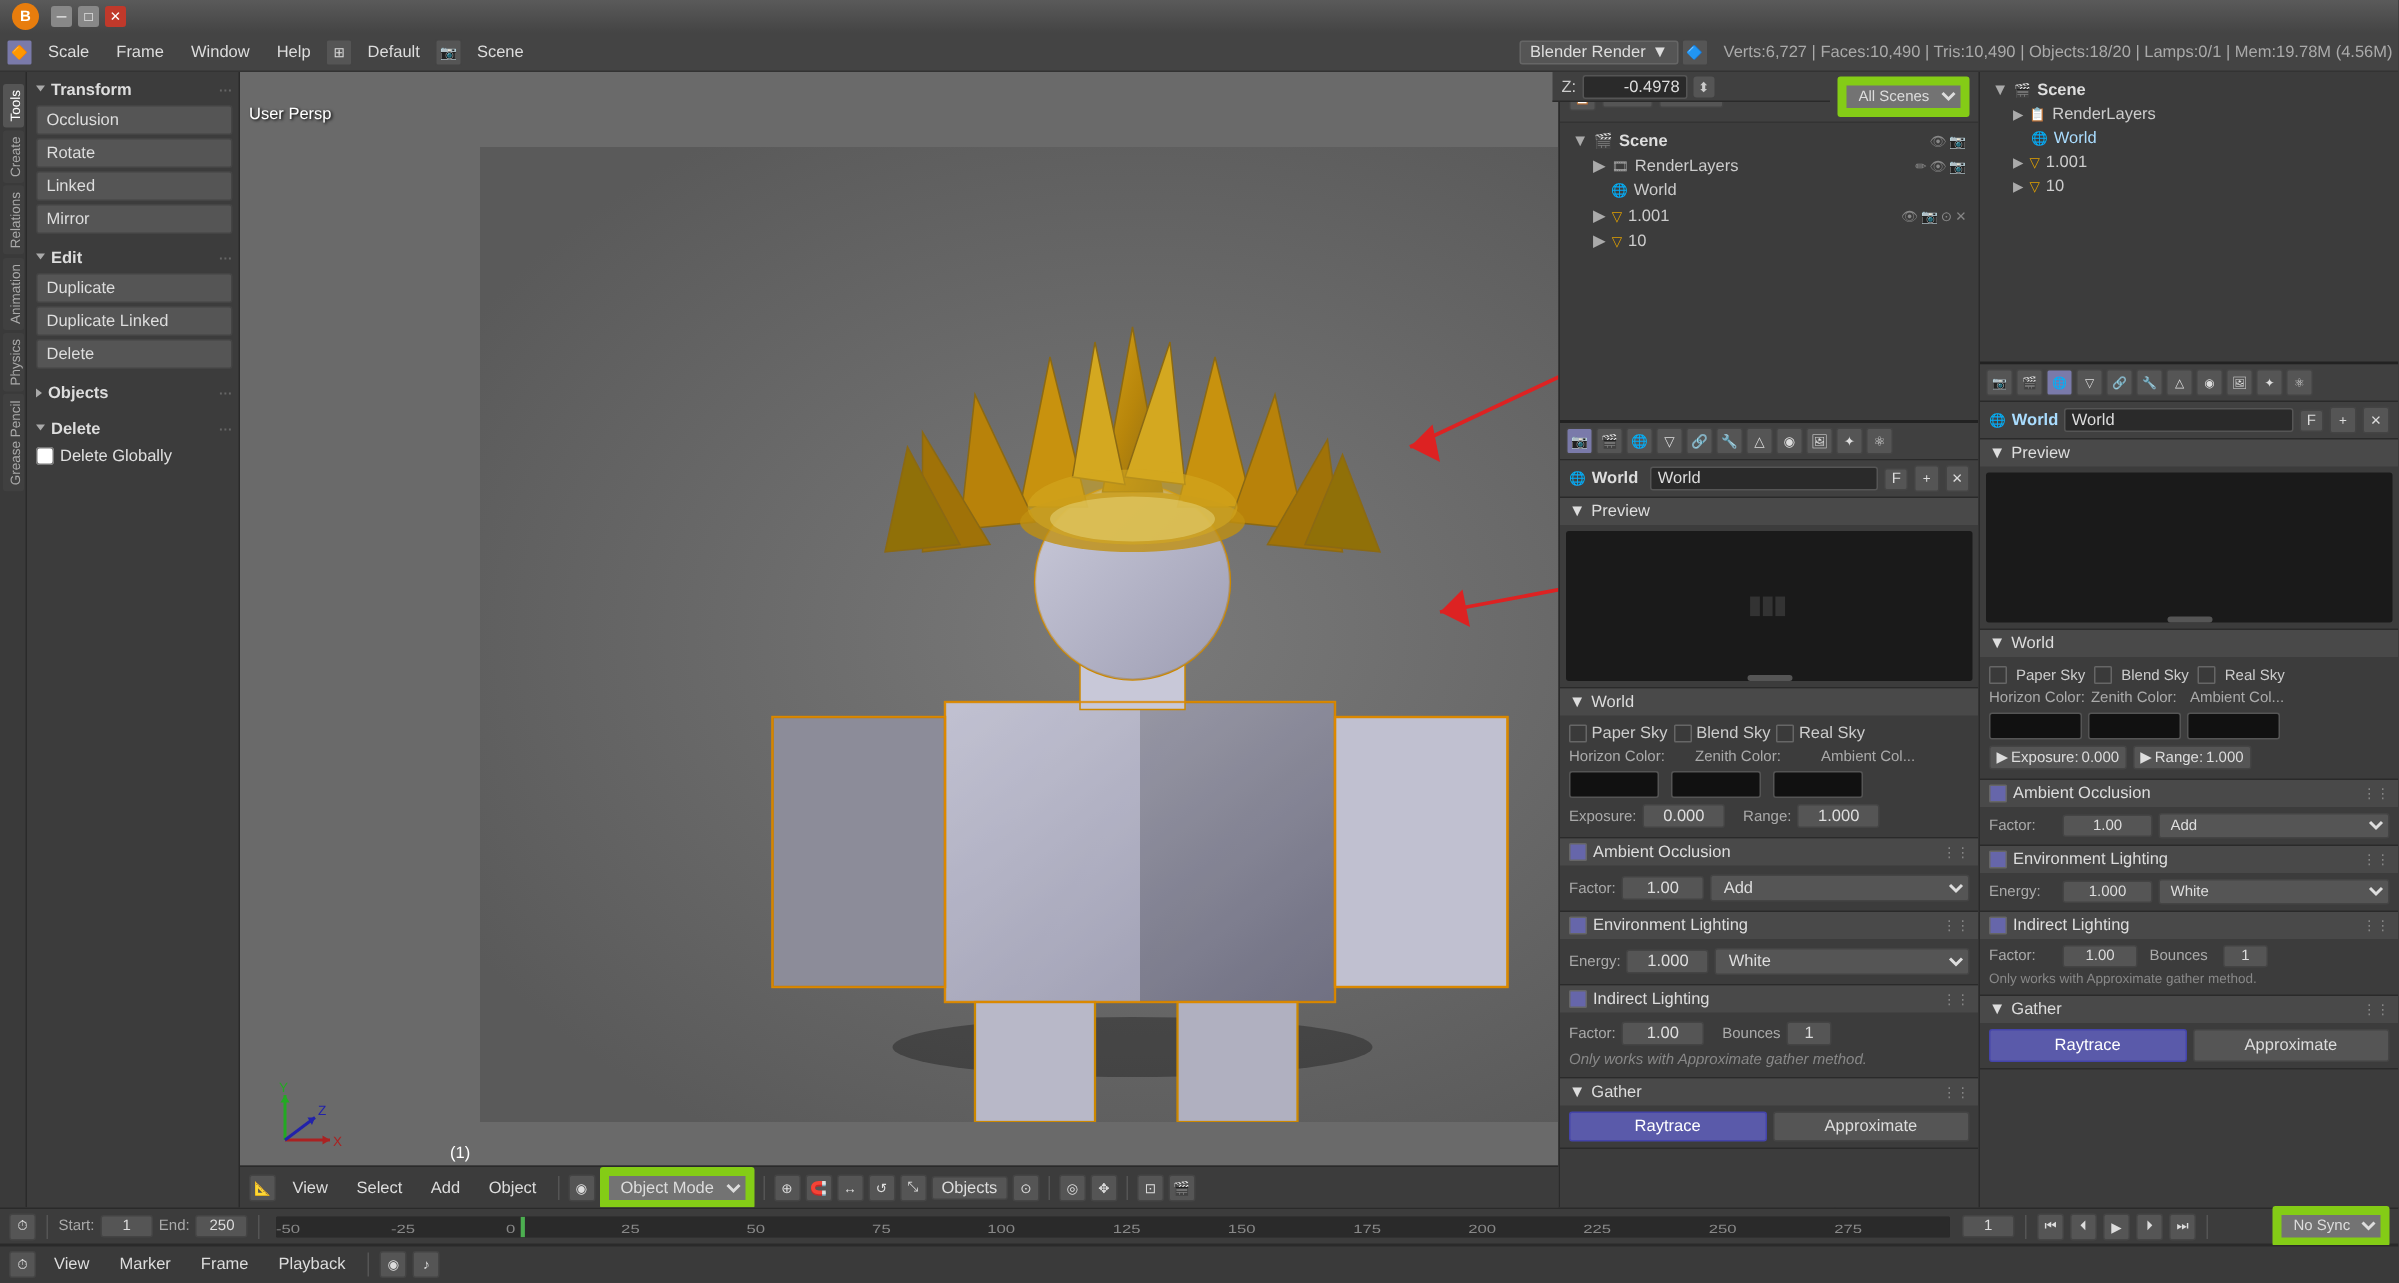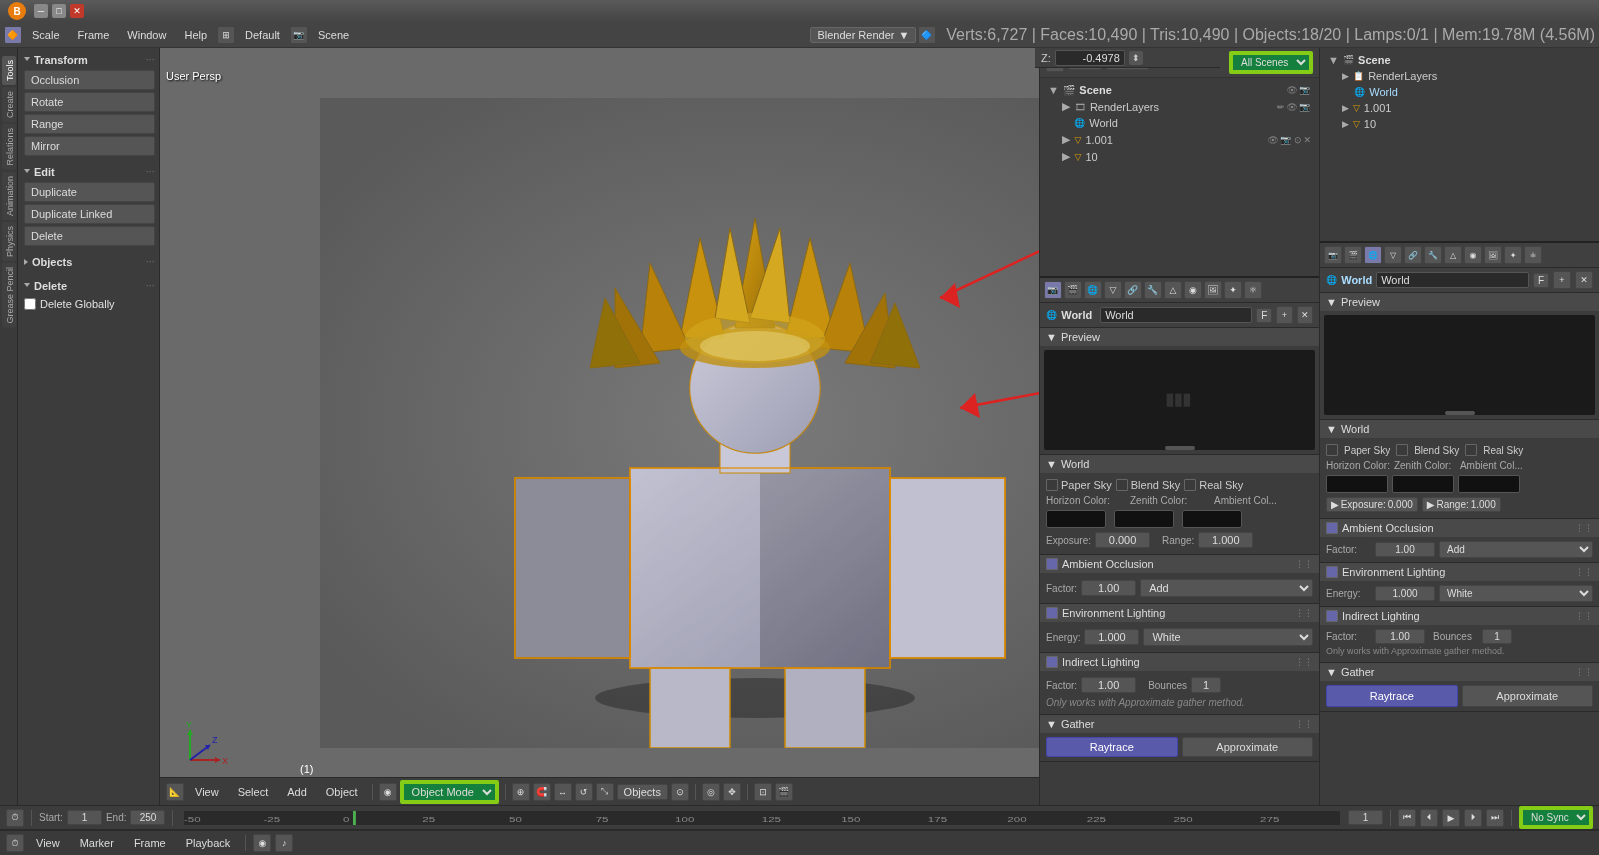--- a/index.html
+++ b/index.html
@@ -78,21 +78,21 @@
       border: 1px solid #666;
       border-radius: 2px;
       padding: 1px 6px;
       color: #ddd;
       font-size: 11px;
       display: flex; align-items: center; gap: 4px;
     }
     .info-bar {
       margin-left: 8px;
       color: #aaa;
-      font-size: 16px;
+      font-size: 11px;
     }
 
     
     .main-layout {
       position: absolute;
       top: 48px; left: 0; right: 0;
       bottom: 50px;
       display: flex;
     }
 
@@ -269,22 +269,22 @@
     .bottom-btn {
       padding: 2px 8px;
       background: #555;
       border: 1px solid #444;
       border-radius: 2px;
       color: #ddd;
       font-size: 11px;
       cursor: pointer;
     }
     .mode-select {
-      background: #15803d;
-      border: 4px solid #84cc16;
+      background: #737373;
+      border: 6px solid #84cc16;
       border-radius: 2px;
       color: #ddd;
       font-size: 11px;
       padding: 1px 4px;
     }
 
     
     .very-bottom-bar {
       position: absolute;
       bottom: 0; left: 0; right: 0;
@@ -541,21 +541,21 @@
       <div class="left-tab">Grease Pencil</div>
     </div>
     <div class="panel-content">
       <div class="section-header">
         <div class="triangle open"></div>
         <span>Transform</span>
         <span style="margin-left:auto;color:#666;font-size:9px;">···</span>
       </div>
       <button class="panel-btn">Occlusion</button>
       <button class="panel-btn">Rotate</button>
-      <button class="panel-btn">Range</button>
+      <button class="panel-btn">Linked</button>
       <button class="panel-btn">Mirror</button>
 
       <div class="section-header" style="margin-top:6px;">
         <div class="triangle open"></div>
         <span>Edit</span>
         <span style="margin-left:auto;color:#666;font-size:9px;">···</span>
       </div>
       <button class="panel-btn">Duplicate</button>
       <button class="panel-btn">Duplicate Linked</button>
       <button class="panel-btn">Delete</button>
@@ -1172,21 +1172,21 @@
 
   <input style="width: 35px; background: rgb(85, 85, 85); border: 1px solid rgb(68, 68, 68); border-radius: 2px; color: rgb(221, 221, 221); font-size: 10px; padding: 1px 3px; text-align: center;" type="text" value="1">
   <div class="separator"></div>
 
   <div class="icon-btn">⏮</div>
   <div class="icon-btn">⏴</div>
   <div class="icon-btn">▶</div>
   <div class="icon-btn">⏵</div>
   <div class="icon-btn">⏭</div>
   <div class="separator"></div>
-  <select class="mode-select" style="font-size:10px;">
+  <select class="mode-select" style="font-size:10px;margin-left:36px;">
     <option>No Sync</option>
     <option>AV-sync</option>
   </select>
 </div>
 
 <div class="very-bottom-bar">
   <div class="icon-btn">⏱</div>
   <span class="menu-item">View</span>
   <span class="menu-item">Marker</span>
   <span class="menu-item">Frame</span>

